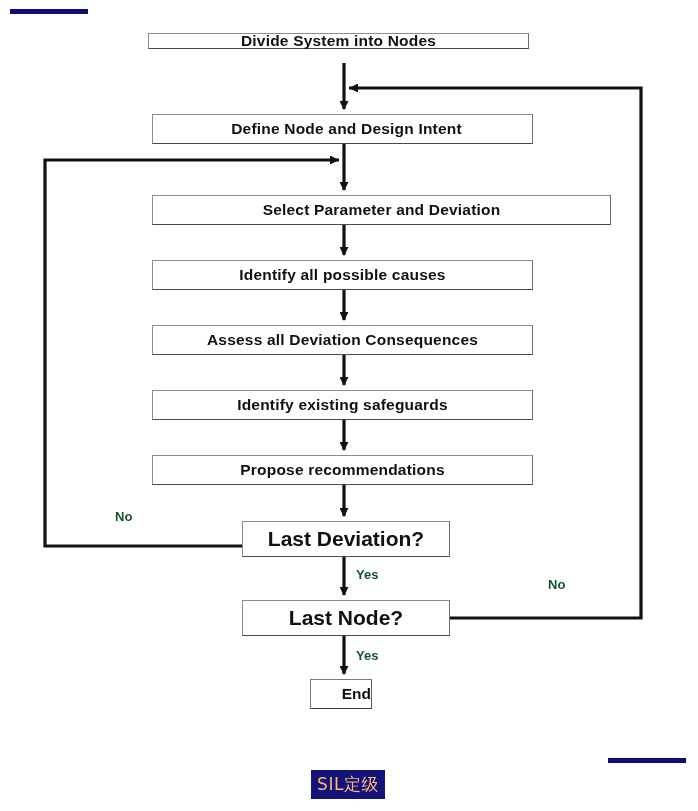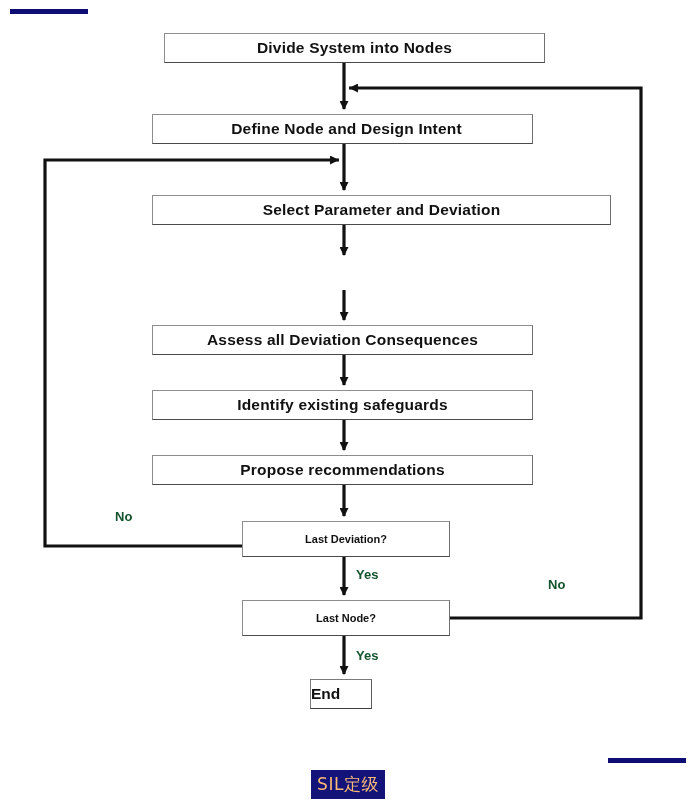--- a/index.html
+++ b/index.html
@@ -30,31 +30,31 @@
   .dbox{
     position:absolute;
     box-sizing:border-box;
     background:#ffffff;
     border:1px solid #8d8d8d;
     border-bottom-color:#4a4a4a;
     border-right-color:#6e6e6e;
     display:flex;align-items:center;justify-content:center;
     color:#111111;
     font-weight:bold;
-    font-size:11px;
+    font-size:21px;
     white-space:nowrap;
   }
   .endbox{
     position:absolute;
     box-sizing:border-box;
     background:#ffffff;
     border:1px solid #7a7a7a;
     border-bottom-color:#3d3d3d;
     border-right-color:#5c5c5c;
-    display:flex;align-items:center;justify-content:flex-start;
+    display:flex;align-items:center;justify-content:flex-end;
     color:#111111;
     font-weight:bold;
     font-size:15.5px;
   }
 
   
   .elabel{
     position:absolute;
     color:#14532d;
     font-weight:bold;
@@ -113,32 +113,35 @@
       <line x1="344" y1="557" x2="344" y2="595" marker-end="url(#ar-down)"></line>
 
       <line x1="344" y1="636" x2="344" y2="674" marker-end="url(#ar-down)"></line>
 
       <polyline points="242,546 45,546 45,160 339,160" marker-end="url(#ar-right)"></polyline>
 
       <polyline points="450,618 641,618 641,88 349,88" marker-end="url(#ar-left)"></polyline>
     </g>
   </svg>
 
-  <div class="pbox" style="left:164px;top:33px;width:381px;height:30px;">
+  <div class="pbox" style="left:148px;top:33px;width:381px;height:16px;">
     <span>Divide System into Nodes</span>
   </div>
 
   <div class="pbox" style="left:152px;top:114px;width:381px;height:30px;padding-left:8px;">
     <span>Define Node and Design Intent</span>
   </div>
 
   <div class="pbox" style="left:152px;top:195px;width:459px;height:30px;">
     <span>Select Parameter and Deviation</span>
   </div>
 
+  <div class="pbox" style="left:152px;top:260px;width:381px;height:30px;">
+    <span>Identify all possible causes</span>
+  </div>
 
   <div class="pbox" style="left:152px;top:325px;width:381px;height:30px;">
     <span>Assess all Deviation Consequences</span>
   </div>
 
   <div class="pbox" style="left:152px;top:390px;width:381px;height:30px;">
     <span>Identify existing safeguards</span>
   </div>
 
   <div class="pbox" style="left:152px;top:455px;width:381px;height:30px;">

